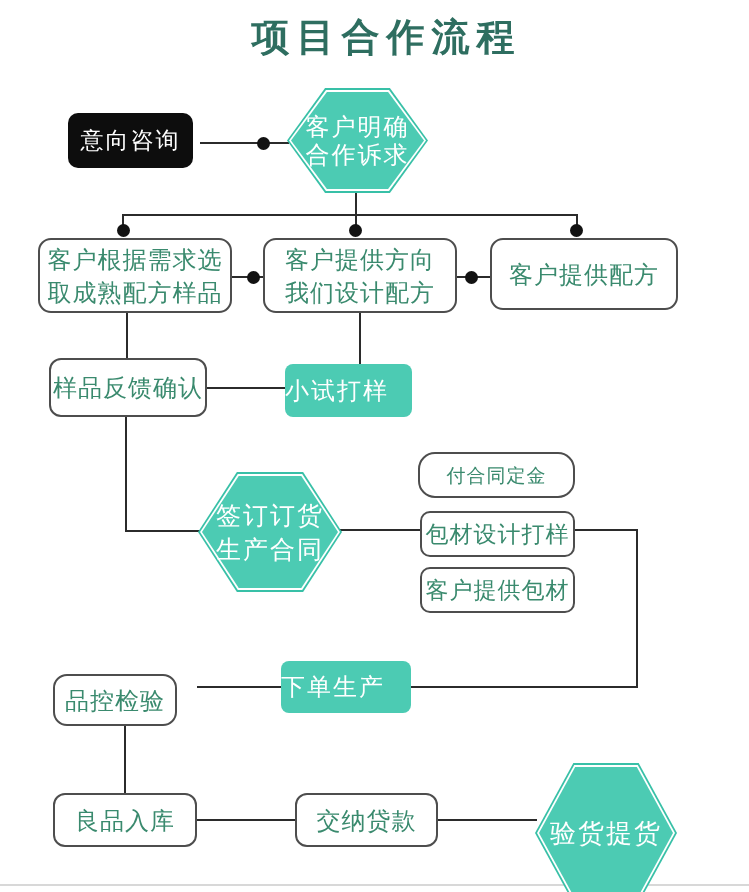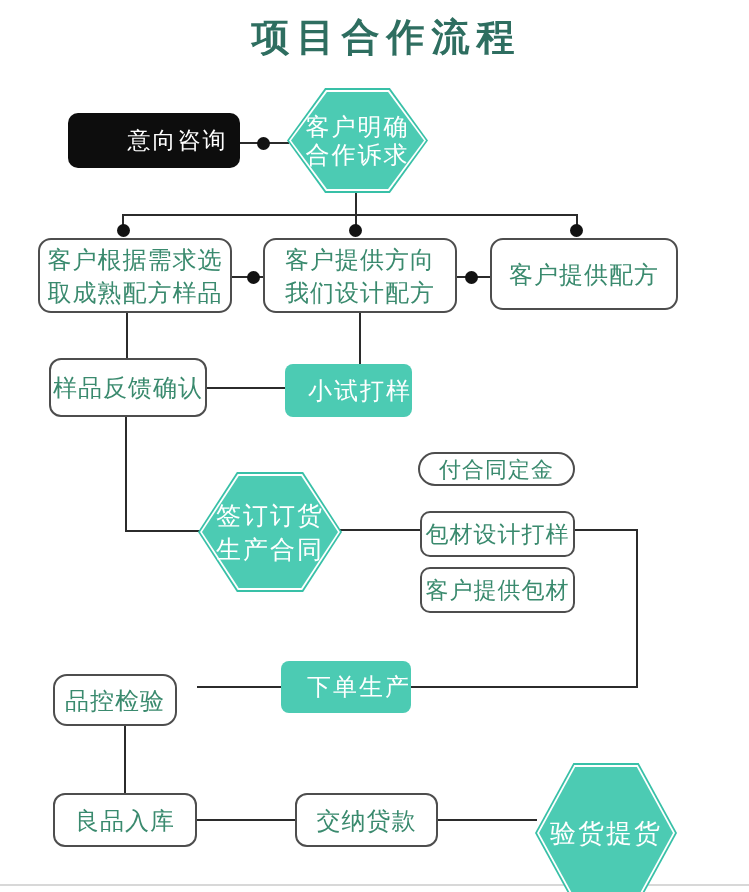--- a/index.html
+++ b/index.html
@@ -22,28 +22,28 @@
   .box{
     position:absolute;box-sizing:border-box;background:#fff;
     border:2px solid #4d4d4d;border-radius:13px;
     display:flex;align-items:center;justify-content:center;
     color:#3a8a6e;font-size:24px;font-weight:500;text-align:center;
     white-space:pre-line;line-height:33px;letter-spacing:1px;
   }
   
   .teal{
     position:absolute;background:#4ccbb3;border-radius:8px;
-    display:flex;align-items:center;justify-content:flex-end;
+    display:flex;align-items:center;justify-content:flex-start;
     color:#fff;font-size:24px;font-weight:500;letter-spacing:2px;
   }
   
   .black{
     position:absolute;background:#0d0d0d;border-radius:10px;
     display:flex;align-items:center;justify-content:center;
-    color:#fff;font-size:23px;font-weight:500;letter-spacing:2px;padding-left:47px;
+    color:#fff;font-size:23px;font-weight:500;letter-spacing:2px;
   }
   
   .hex{position:absolute;}
   .hex .h1,.hex .h2,.hex .h3{
     position:absolute;
     clip-path:polygon(0% 50%,27% 0%,73% 0%,100% 50%,73% 100%,27% 100%);
   }
   .hex .h1{inset:0;background:#38c0a7;}
   .hex .h2{inset:2px;background:#ffffff;}
   .hex .h3{inset:4px;background:#4ccbb3;}
@@ -122,21 +122,21 @@
   </div>
 
   <div class="hex big" style="left:198px;top:472px;width:144px;height:120px">
     <div class="h1"></div>
     <div class="h2"></div>
     <div class="h3"></div>
     <div class="label">签订订货
 生产合同</div>
   </div>
 
-  <div class="box" style="left:418px;top:452px;width:157px;height:34px;border-radius:17px;font-size:22px">
+  <div class="box" style="left:418px;top:452px;width:157px;height:46px;border-radius:17px;font-size:19px">
     <span>付合同定金</span>
   </div>
   <div class="box" style="left:420px;top:511px;width:155px;height:46px;border-radius:10px;font-size:23px">
     <span>包材设计打样</span>
   </div>
   <div class="box" style="left:420px;top:567px;width:155px;height:46px;border-radius:10px;font-size:23px">
     <span>客户提供包材</span>
   </div>
 
   <div class="box" style="left:53px;top:674px;width:124px;height:52px;border-radius:14px">

